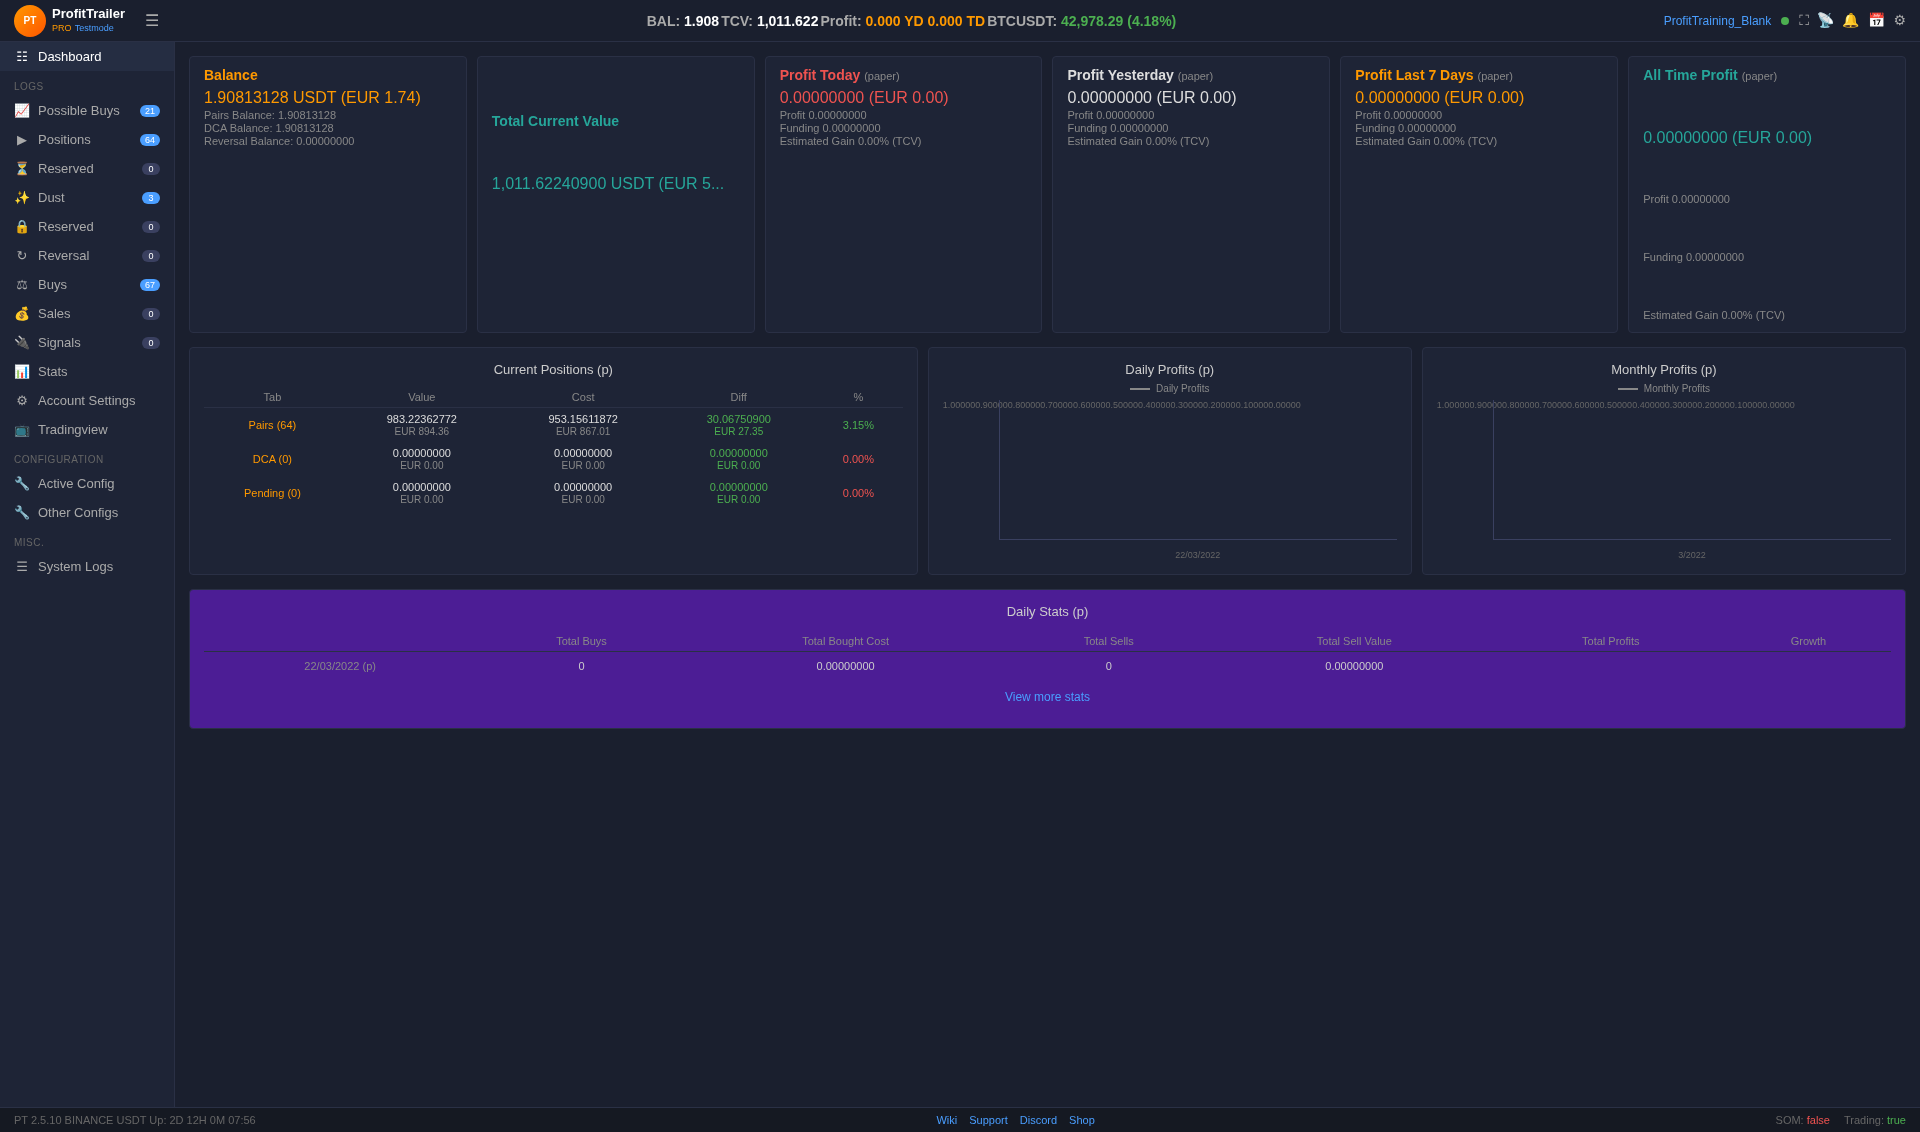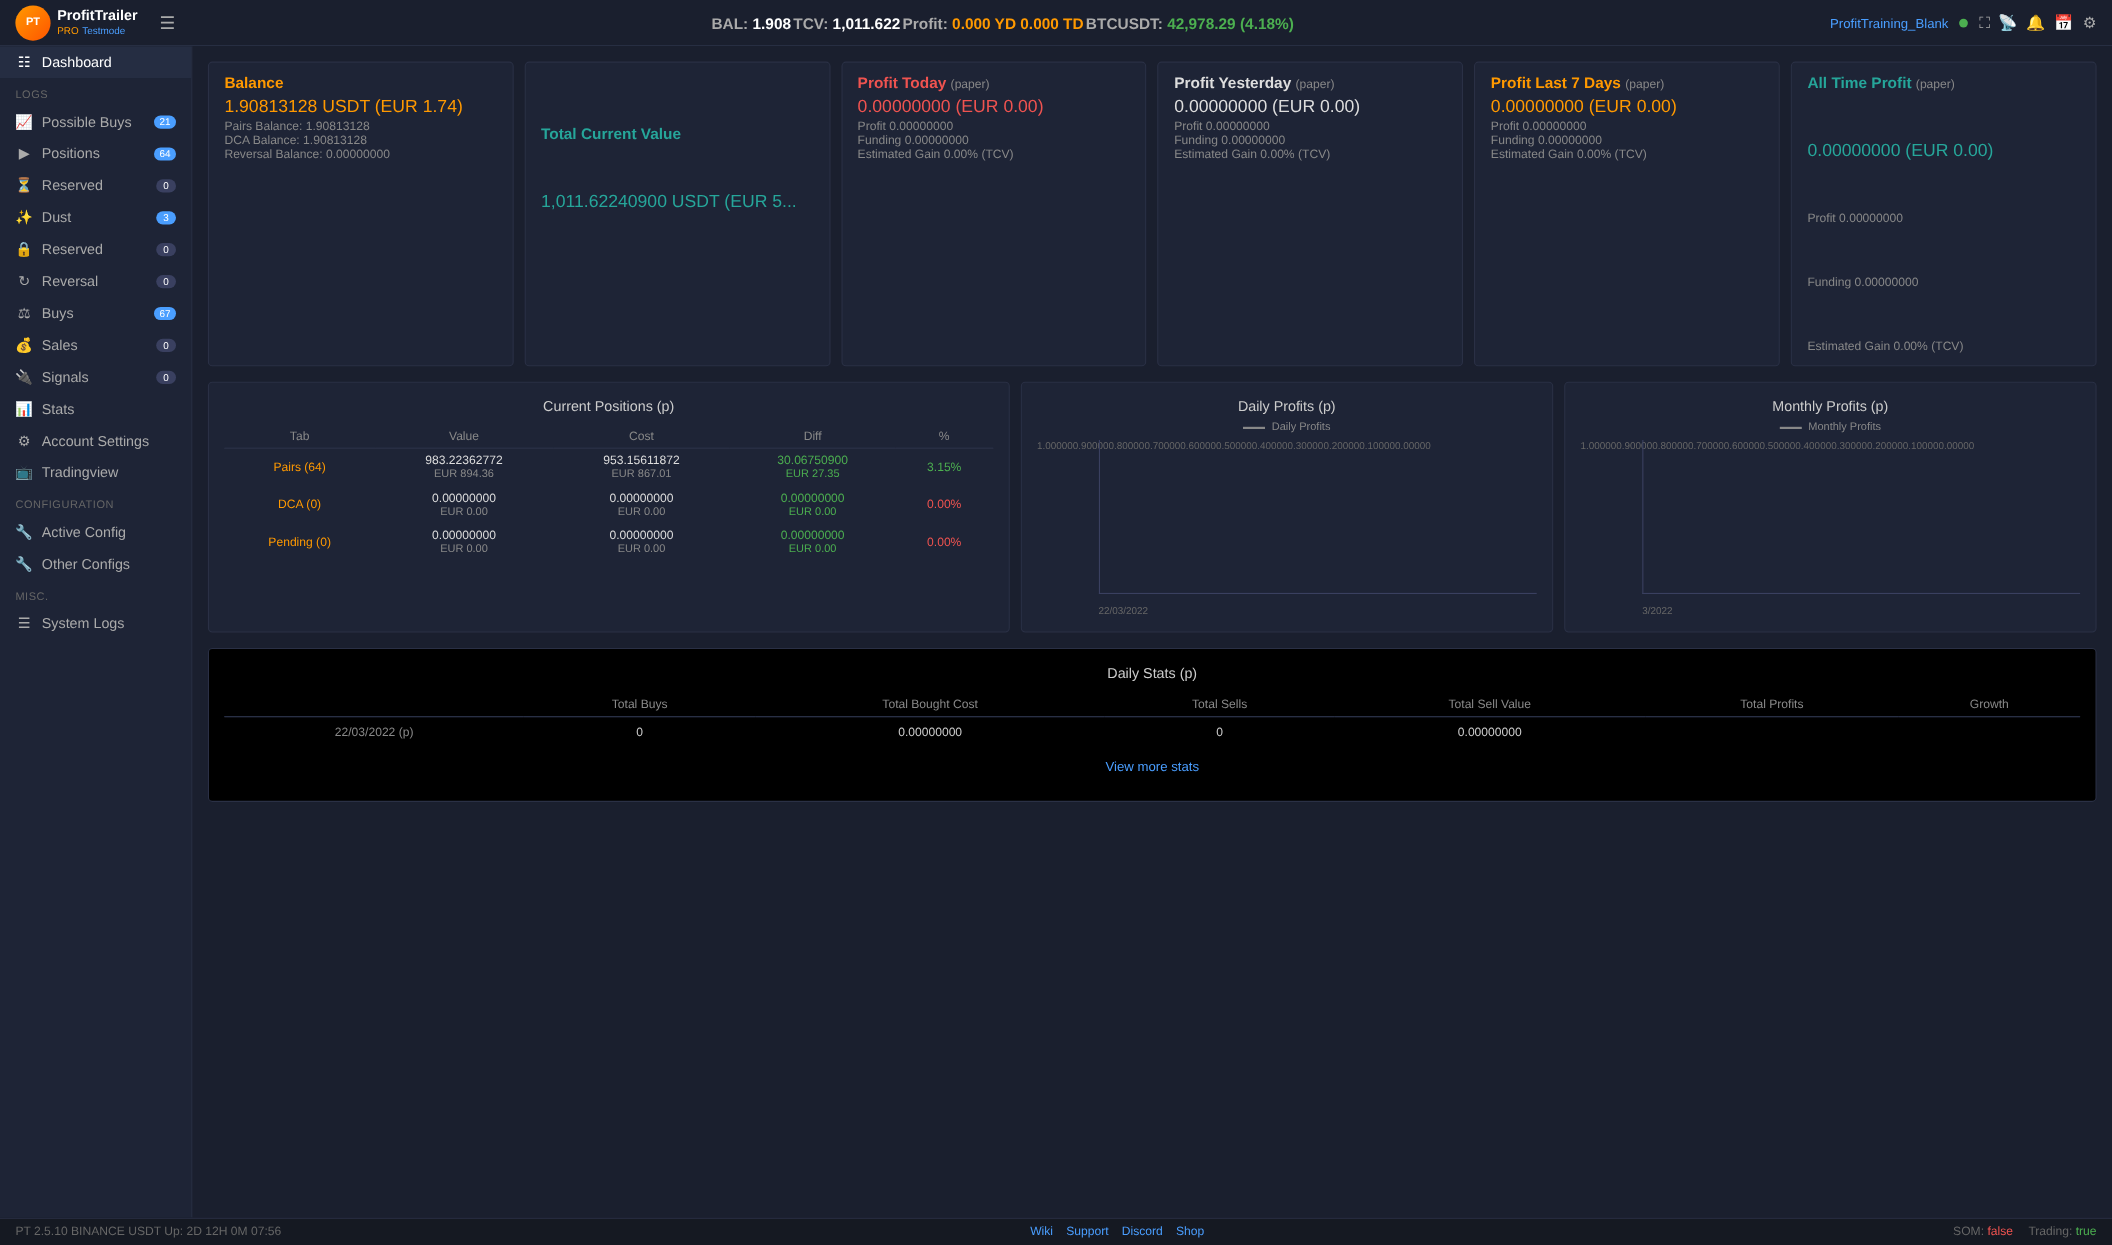--- a/index.html
+++ b/index.html
@@ -64,24 +64,24 @@
     .pos-table .row-label { color: #f90; font-size: 11px; }
 
     
     .chart-panel { flex: 1.3; background: #1e2436; border: 1px solid #2a3045; border-radius: 4px; padding: 14px; }
     .chart-panel h3 { text-align: center; color: #ccc; font-size: 13px; margin-bottom: 6px; font-weight: 500; }
     .chart-legend { display: flex; align-items: center; gap: 6px; font-size: 10px; color: #888; margin-bottom: 6px; justify-content: center; }
     .legend-line { width: 20px; height: 2px; background: #888; }
     .chart-area { position: relative; height: 160px; }
     .chart-y-labels { position: absolute; left: 0; top: 0; bottom: 20px; display: flex; flex-direction: row; justify-content: space-between; color: #666; font-size: 9px; width: 52px; text-align: right; padding-right: 4px; }
     .chart-inner { position: absolute; left: 56px; right: 0; top: 0; bottom: 20px; border-bottom: 1px solid #3a4060; border-left: 1px solid #3a4060; }
-    .chart-x-label { position: absolute; bottom: 0; left: 56px; right: 0; color: #666; font-size: 9px; }
-
-    
-    .daily-stats-panel { background: #000000; border: 1px solid #2a3045; border-radius: 4px; padding: 14px; }
+    .chart-x-label { position: absolute; bottom: 0; left: 56px; right: 0; text-align: center; color: #666; font-size: 9px; }
+
+    
+    .daily-stats-panel { background: #4c1d95; border: 1px solid #2a3045; border-radius: 4px; padding: 14px; }
     .daily-stats-panel h3 { text-align: center; color: #ccc; font-size: 13px; margin-bottom: 12px; font-weight: 500; }
     .stats-table { width: 100%; border-collapse: collapse; font-size: 11px; }
     .stats-table th { color: #888; font-weight: 400; padding: 4px 10px; border-bottom: 1px solid #2a3045; text-align: center; }
     .stats-table td { padding: 8px 10px; text-align: center; color: #ccc; }
     .stats-table td:first-child { color: #888; }
     .view-more { text-align: center; padding: 10px; }
     .view-more a { color: #4a9eff; text-decoration: none; font-size: 12px; cursor: pointer; }
 
     
     .footer { background: #151922; border-top: 1px solid #2a3045; padding: 6px 14px; display: flex; justify-content: space-between; align-items: center; font-size: 11px; color: #666; flex-shrink: 0; }

